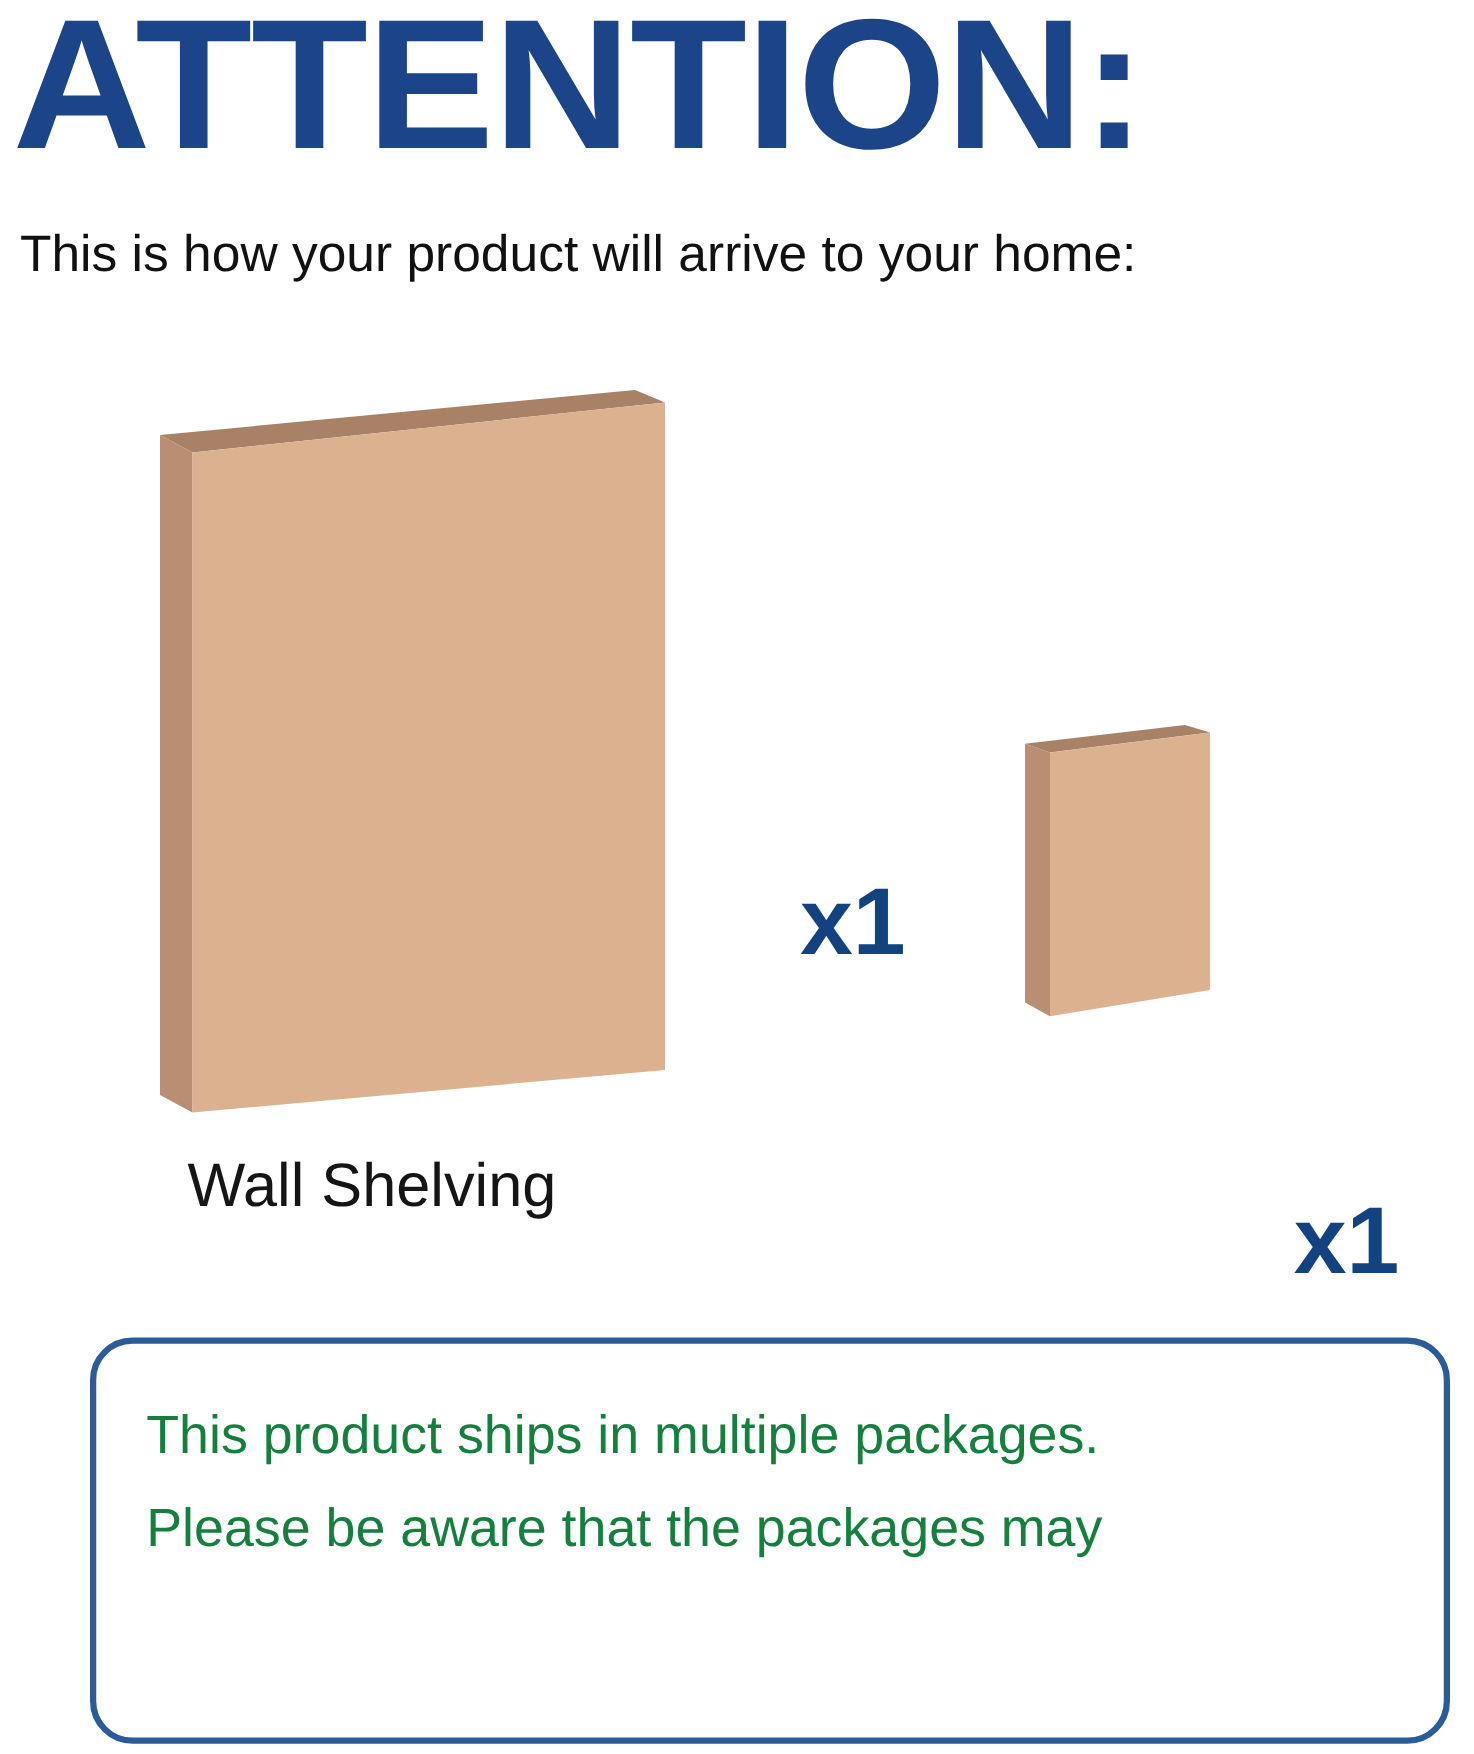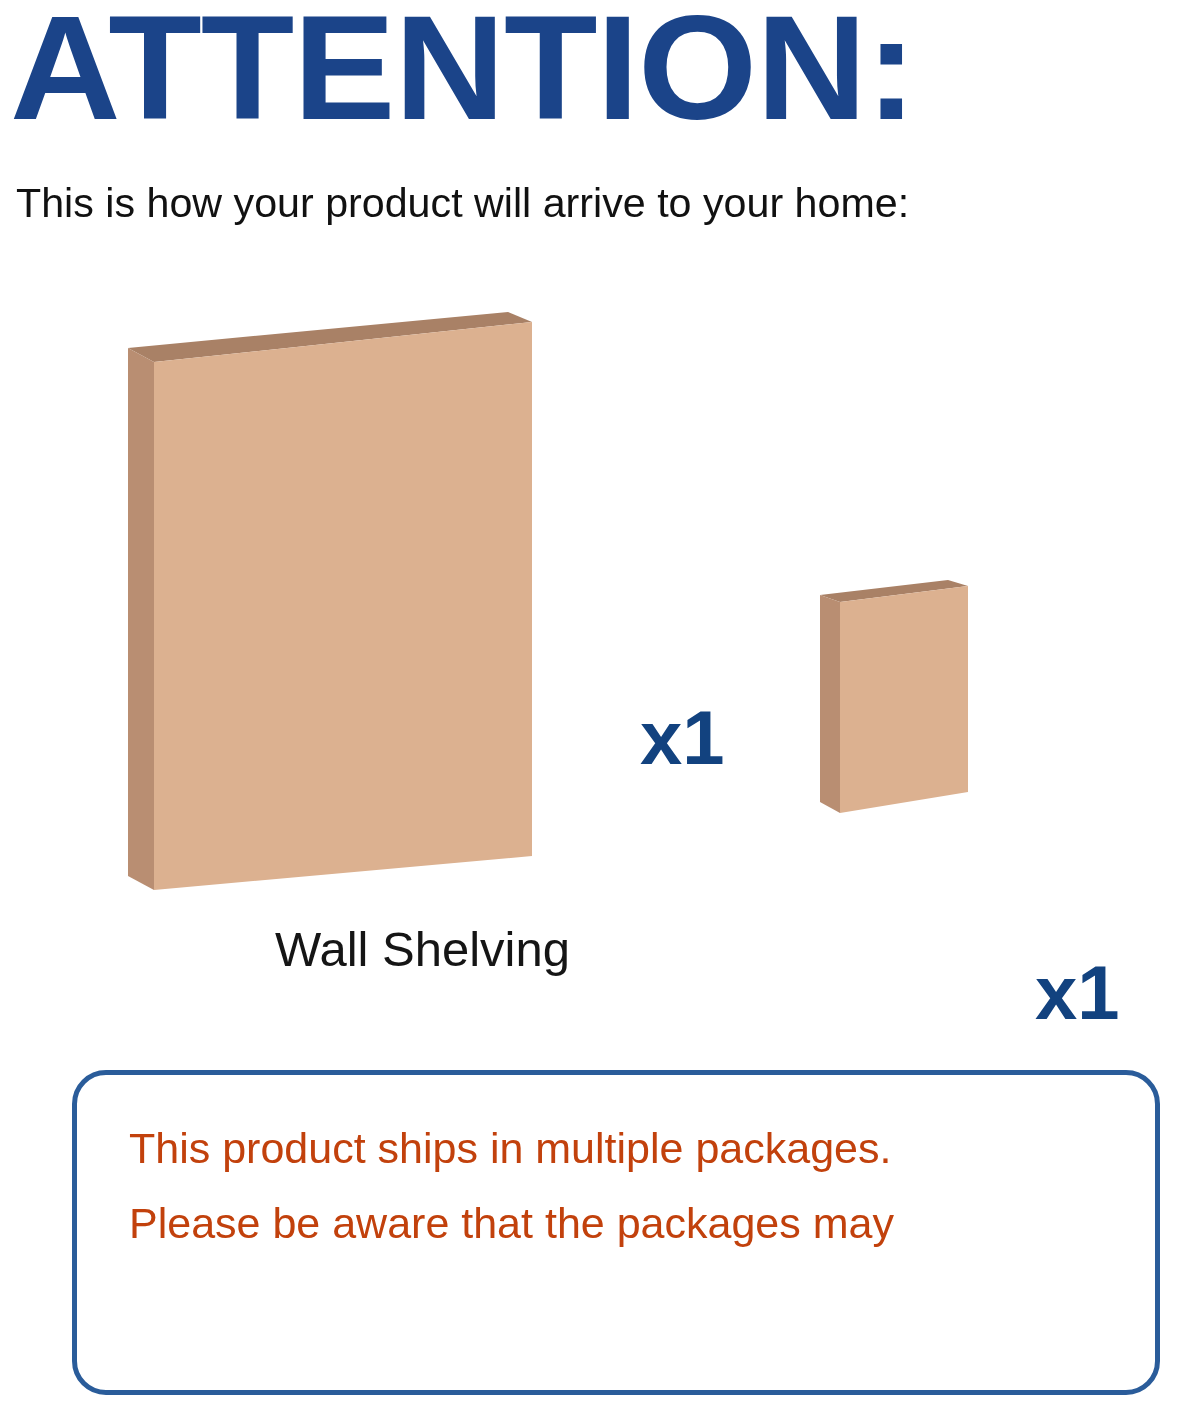--- a/index.html
+++ b/index.html
@@ -79,44 +79,44 @@
   .qty-small { left: 235px; top: 385px; }
 
   .pkg-caption {
     position: absolute;
     color: #151515;
     font-family: "Liberation Sans", sans-serif;
     font-weight: 400;
     font-size: 49px;
     line-height: 1;
     white-space: nowrap;
-    text-align: right;
+    text-align: left;
   }
   .cap-large { left: 40px; top: 625px; width: 420px; }
   .cap-small { left: 0px; top: 625px; width: 180px; }
 
   
   .notice {
     position: absolute;
     left: 72px;
     top: 1070px;
     width: 1088px;
     height: 325px;
     box-sizing: border-box;
     border: 5px solid #2A5C9A;
     border-radius: 34px;
     background: #ffffff;
   }
 
   .notice-text {
     position: absolute;
-    left: 52px;
+    left: 40px;
     top: 36px;
     right: 30px;
-    color: #c2410c;
+    color: #15803d;
     font-family: "Liberation Sans", sans-serif;
     font-weight: 400;
     font-size: 43px;
     line-height: 75px;
   }
   .notice-line { white-space: nowrap; }
 </style>
 </head>
 <body>
 

